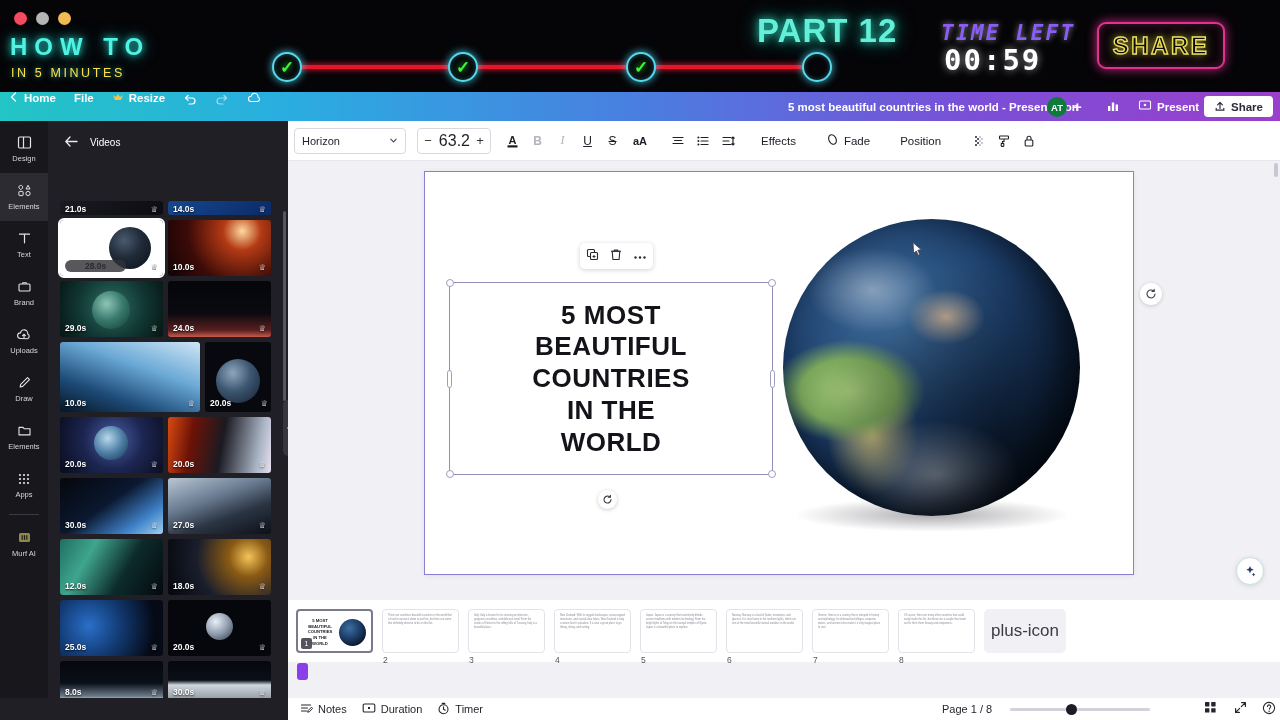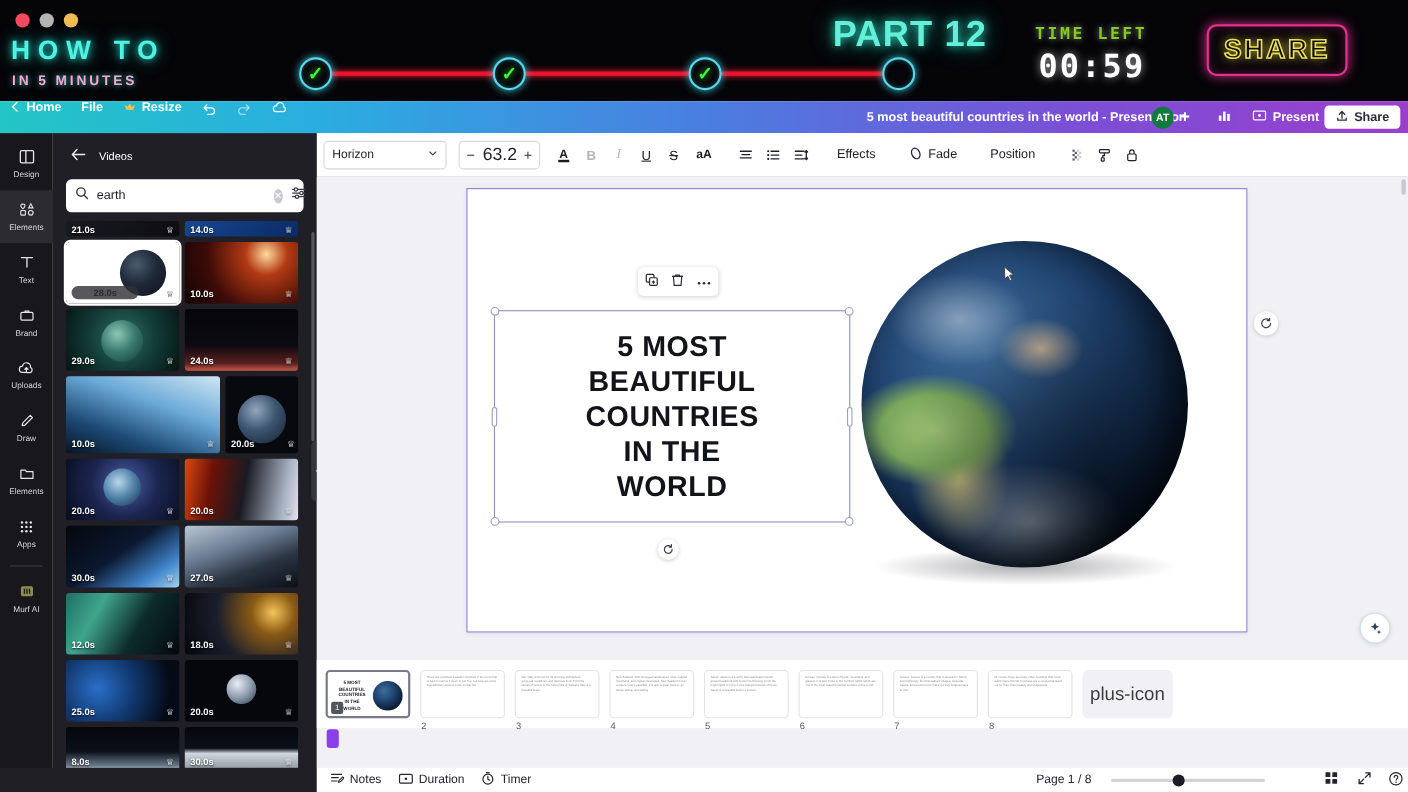--- a/index.html
+++ b/index.html
@@ -23,22 +23,22 @@
   .dot-yellow { background: #f0bc53; }
 
   .brand-howto {
     position: absolute; left: 10px; top: 33px;
     font-size: 24px; font-weight: 700; letter-spacing: 7px;
     color: #4ff2e3;
     text-shadow: 0 0 7px #26d6c8, 0 0 16px #13a79d;
   }
   .brand-sub {
     position: absolute; left: 11px; top: 66px;
-    font-size: 12.5px; font-weight: 700; letter-spacing: 2.6px;
-    color: #f9a8d4;
+    font-size: 12.5px; font-weight: 400; letter-spacing: 2.6px;
+    color: #fde047;
     text-shadow: 0 0 6px #2fbfb2;
   }
 
   
   #progress-track { position: absolute; left: 272px; top: 52px; width: 550px; height: 30px; }
   .prog-line {
     position: absolute; top: 13px; height: 3.5px; background: #e8142c;
     box-shadow: 0 0 6px #ff2038;
   }
   .prog-node {
@@ -52,24 +52,25 @@
     text-shadow: 0 0 7px #2ee02e; }
 
   .part-label {
     position: absolute; left: 757px; top: 12px;
     font-size: 33px; font-weight: 700; letter-spacing: 1px;
     color: #64f0d8;
     text-shadow: 0 0 9px #2ad3b8, 0 0 20px #139e8a;
   }
   .time-label {
     position: absolute; left: 941px; top: 21px;
-    font-size: 15px; font-weight: 700; letter-spacing: 2.3px;
-    color: #84cc16;
+    font-size: 21px; font-weight: 700; letter-spacing: 2.3px;
+    color: #8b5cf6;
     font-family: "DejaVu Sans Mono", monospace;
     text-shadow: 0 0 6px rgba(255,255,255,.55);
+    font-style: italic;
   }
   .time-value {
     position: absolute; left: 944px; top: 43px;
     font-size: 29px; font-weight: 700; letter-spacing: 2px;
     color: #ffffff;
     font-family: "DejaVu Sans Mono", monospace;
     text-shadow: 0 0 9px rgba(255,255,255,.6);
   }
   #share-neon {
     position: absolute; left: 1097px; top: 22px; width: 128px; height: 47px;
@@ -676,42 +677,20 @@
 
 <div id="videos-panel">
   <div id="panel-head">
     <span id="panel-back">
       <svg width="15" height="13" viewBox="0 0 15 13">
           <path d="M13 6.5H2M6 2L1.8 6.5 6 11" stroke="#e9e9ee" stroke-width="1.3" fill="none" stroke-linecap="round" stroke-linejoin="round"></path>
         </svg>
     </span>
     <span id="panel-title">Videos</span>
   </div>
-  <div id="search-wrap">
-    <span>
-      <svg width="13" height="13" viewBox="0 0 13 13">
-          <circle cx="5.6" cy="5.6" r="3.8" stroke="#3a3a46" stroke-width="1.3" fill="none"></circle>
-          <path d="M8.5 8.5l3 3" stroke="#3a3a46" stroke-width="1.3" stroke-linecap="round"></path>
-        </svg>
-    </span>
-    <input id="search-input" value="earth" style="">
-    <span class="clear-x">✕</span>
-    <span>
-      <svg width="15" height="13" viewBox="0 0 15 13">
-          <g stroke="#3a3a46" stroke-width="1.2" stroke-linecap="round">
-            <path d="M2 3.2h11M2 6.5h11M2 9.8h11"></path>
-          </g>
-          <g fill="#fff" stroke="#3a3a46" stroke-width="1.1">
-            <circle cx="5" cy="3.2" r="1.5"></circle>
-            <circle cx="10" cy="6.5" r="1.5"></circle>
-            <circle cx="6" cy="9.8" r="1.5"></circle>
-          </g>
-        </svg>
-    </span>
-  </div>
 
   <div id="video-grid">
 
     <div class="vrow">
       <div class="vcell" style="width:103px;height:14px;background:linear-gradient(135deg,#1a1a22,#0c0c12);">
         <span class="vdur" style="bottom:1px;">21.0s</span>
         <span class="vcrown" style="bottom:1px;">♕</span>
       </div>
       <div class="vcell" style="width:103px;height:14px;background:linear-gradient(135deg,#15478f,#0c2a66);">
         <span class="vdur" style="bottom:1px;">14.0s</span>

